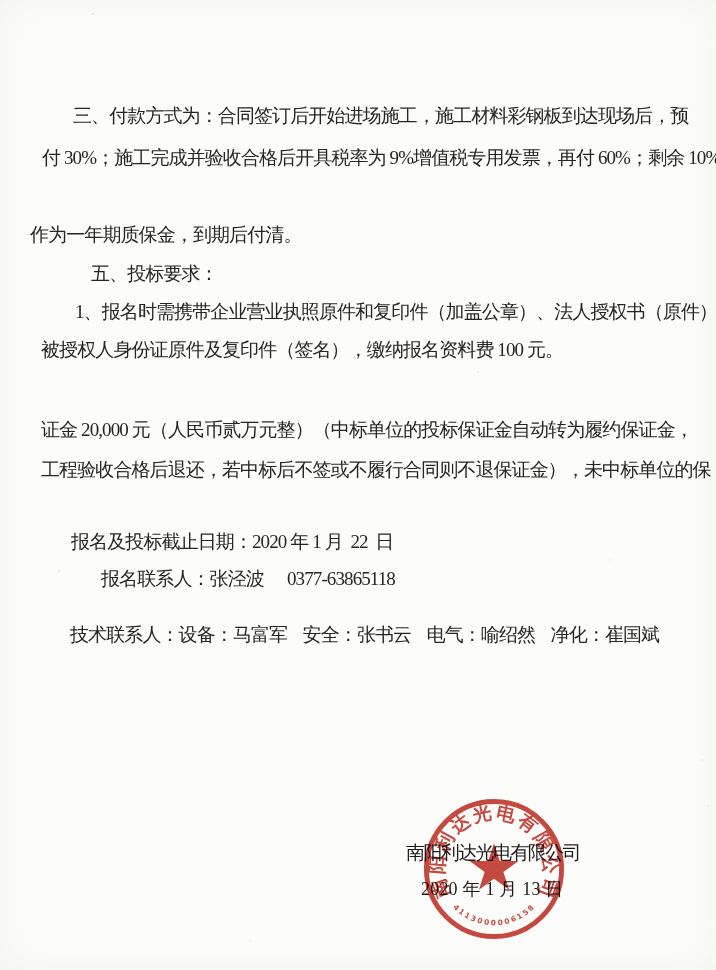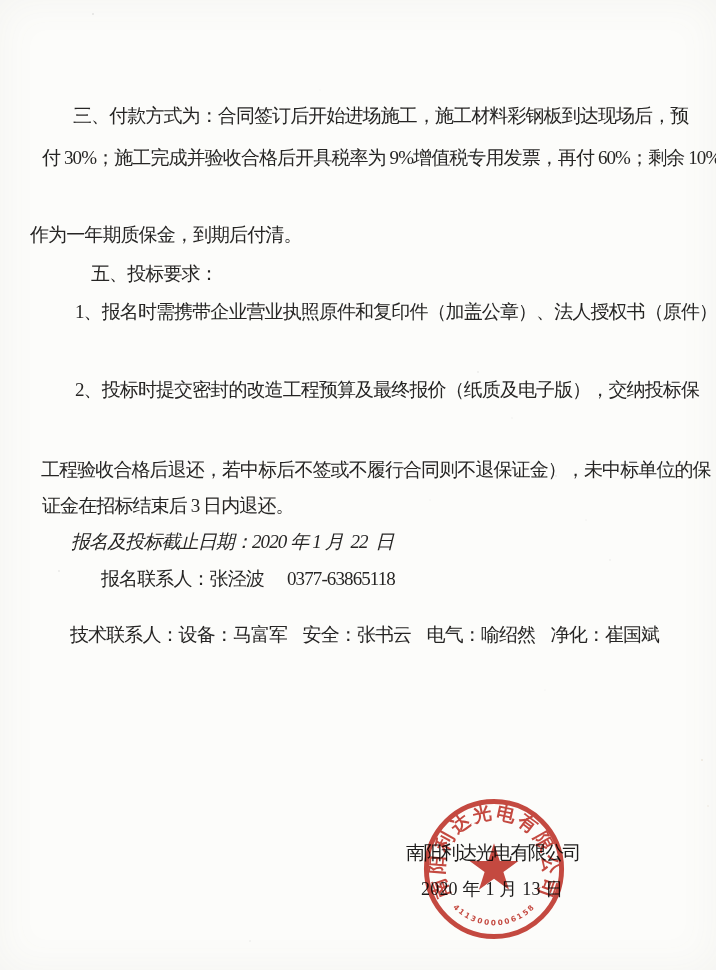--- a/index.html
+++ b/index.html
@@ -90,24 +90,24 @@
 <body>
 
 <div class="page">
   <div class="noise"></div>
 
   <div class="line" style="top:103px; left:73px;">三、付款方式为：合同签订后开始进场施工，施工材料彩钢板到达现场后，预</div>
   <div class="line" style="top:145px; left:42px;">付 30%；施工完成并验收合格后开具税率为 9%增值税专用发票，再付 60%；剩余 10%</div>
   <div class="line" style="top:186px; left:30px;margin-top:36px;">作为一年期质保金，到期后付清。</div>
   <div class="line" style="top:261px; left:70px;margin-left:21px;">五、投标要求：</div>
   <div class="line" style="top:299px; left:75px;">1、报名时需携带企业营业执照原件和复印件（加盖公章）、法人授权书（原件）、</div>
-  <div class="line" style="top:377px; left:75px;">2、投标时提交密封的改造工程预算及最终报价（纸质及电子版），交纳投标保</div>
+  <div class="line" style="top:337px; left:41px;">被授权人身份证原件及复印件（签名），缴纳报名资料费 100 元。</div>
+  <div class="line" style="top:417px; left:41px;">证金 20,000 元（人民币贰万元整）（中标单位的投标保证金自动转为履约保证金，</div>
   <div class="line" style="top:457px; left:41px;">工程验收合格后退还，若中标后不签或不履行合同则不退保证金），未中标单位的保</div>
-  <div class="line" style="top:493px; left:42px;">证金在招标结束后 3 日内退还。</div>
-  <div class="line" style="top:529px; left:71px;font-style:italic;">报名及投标截止日期：2020 年 1 月  22  日</div>
+  <div class="line" style="top:529px; left:71px;">报名及投标截止日期：2020 年 1 月  22  日</div>
   <div class="line" style="top:566px; left:76px;margin-left:25px;">报名联系人：张泾波      0377-63865118</div>
   <div class="line" style="top:606px; left:70px;margin-top:16px;">技术联系人：设备：马富军    安全：张书云    电气：喻绍然    净化：崔国斌</div>
 
   <div class="stamp-company">南阳利达光电有限公司</div>
   <div class="stamp-date">2020 年 1 月 13 日</div>
 
   <div class="seal">
     <svg viewBox="0 0 150 150" xmlns="http://www.w3.org/2000/svg">
       <defs>
         <path id="ringNamePath" d="M 33.2,104.3 A 51,51 0 1 1 116.8,104.3" fill="none"></path>

